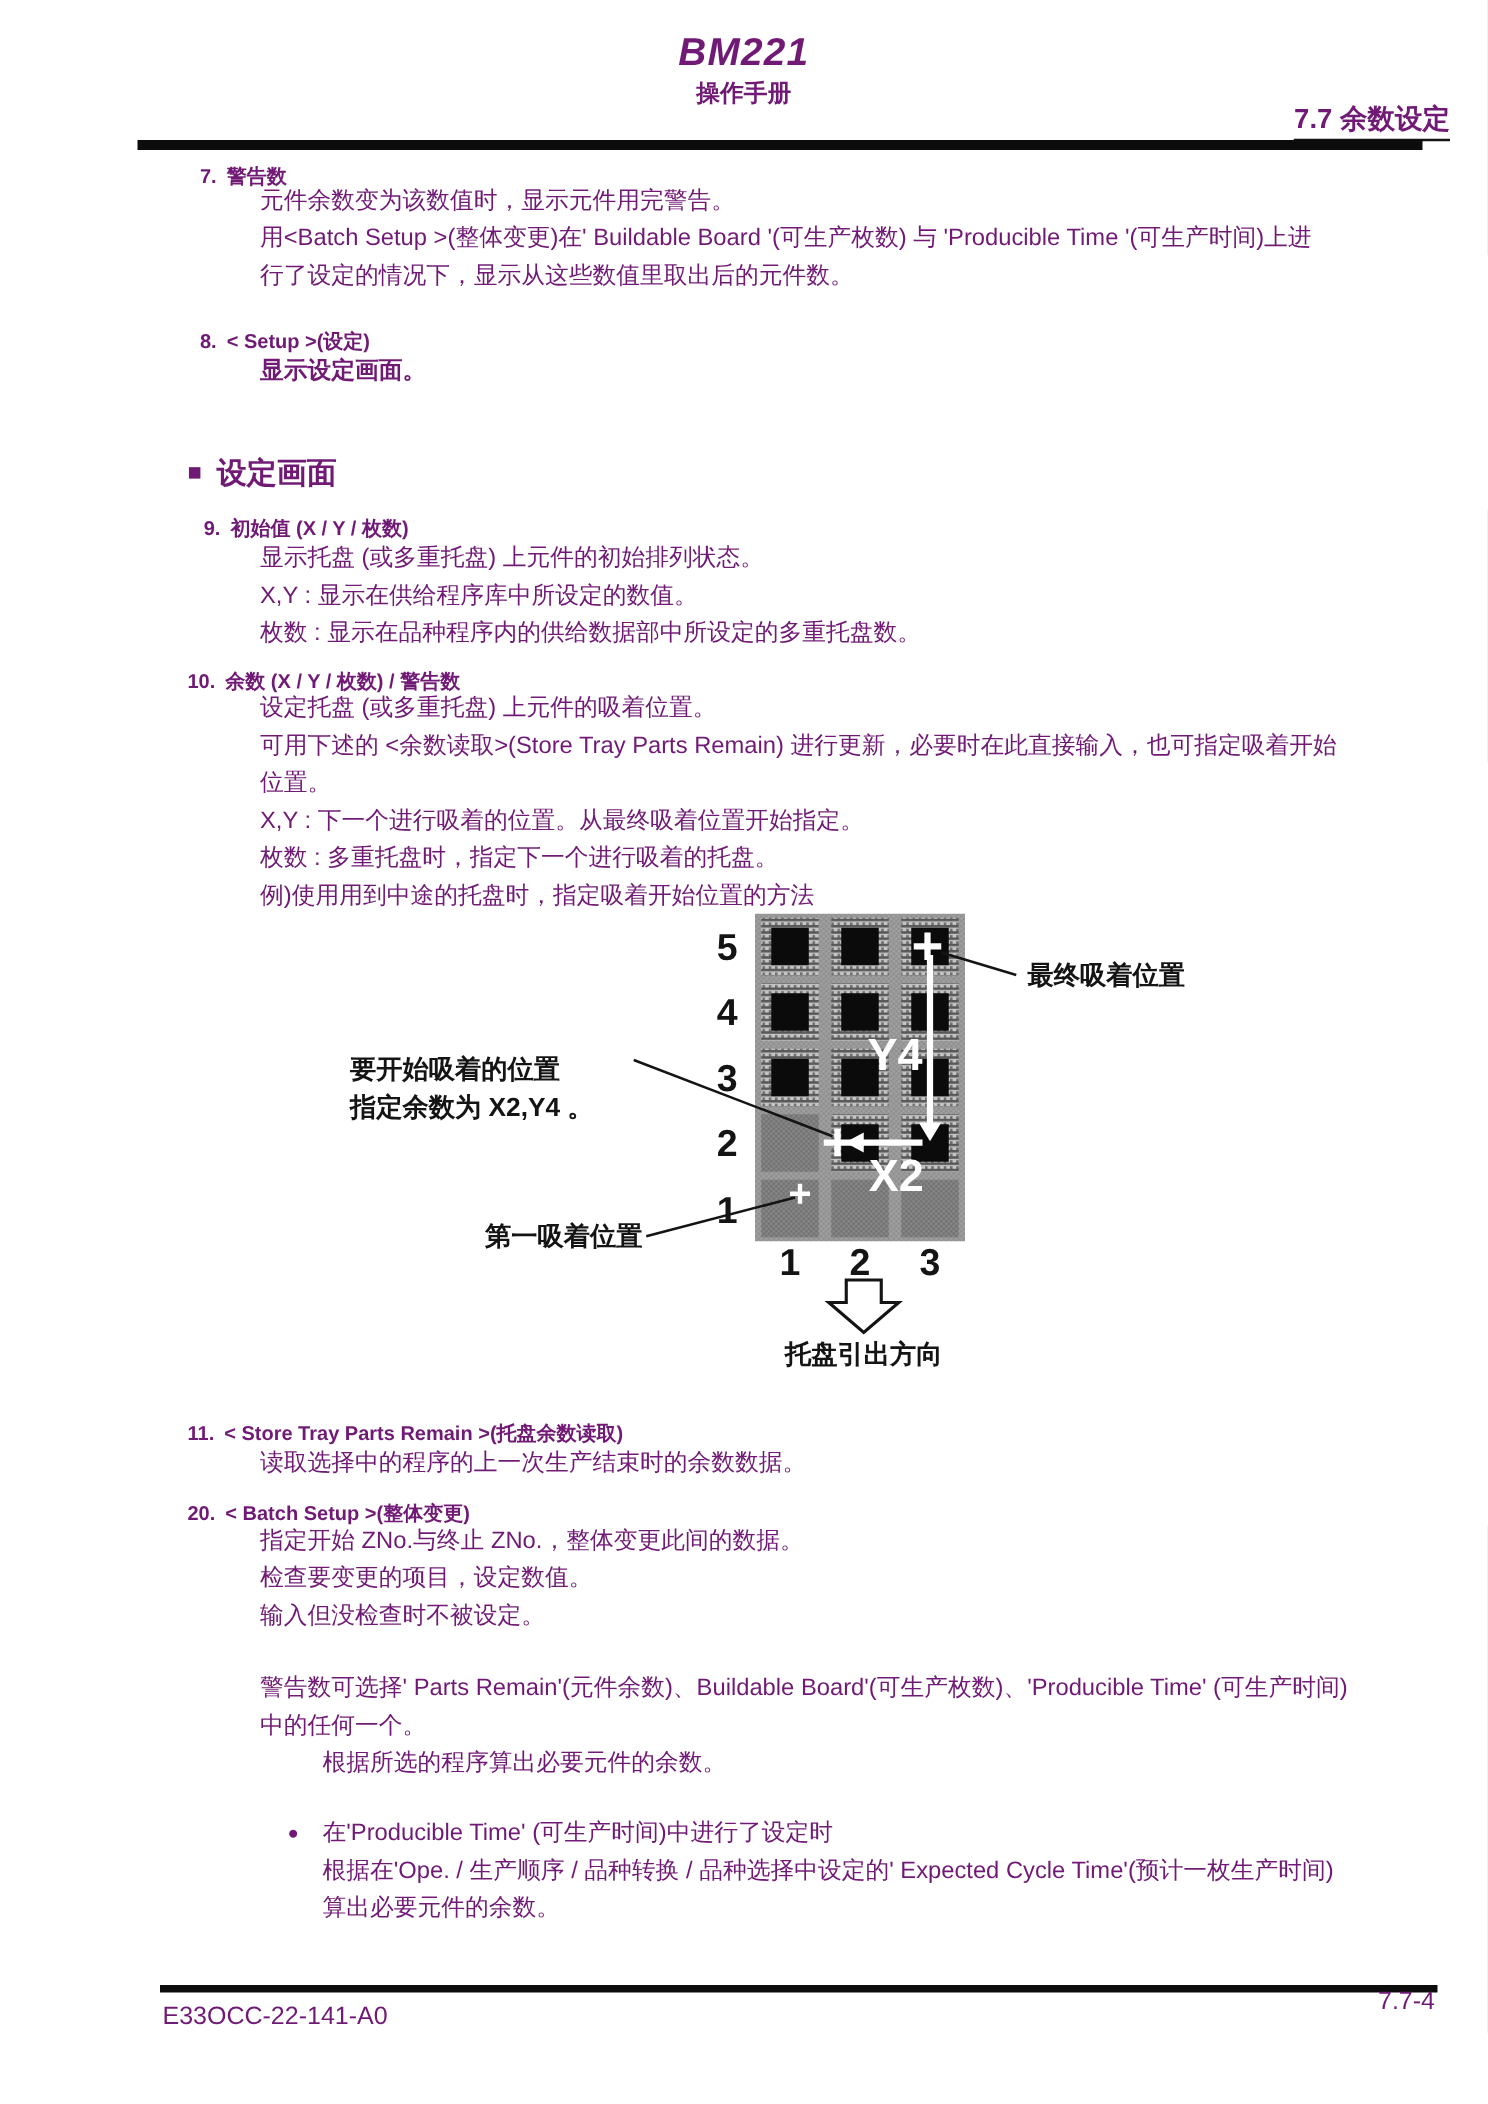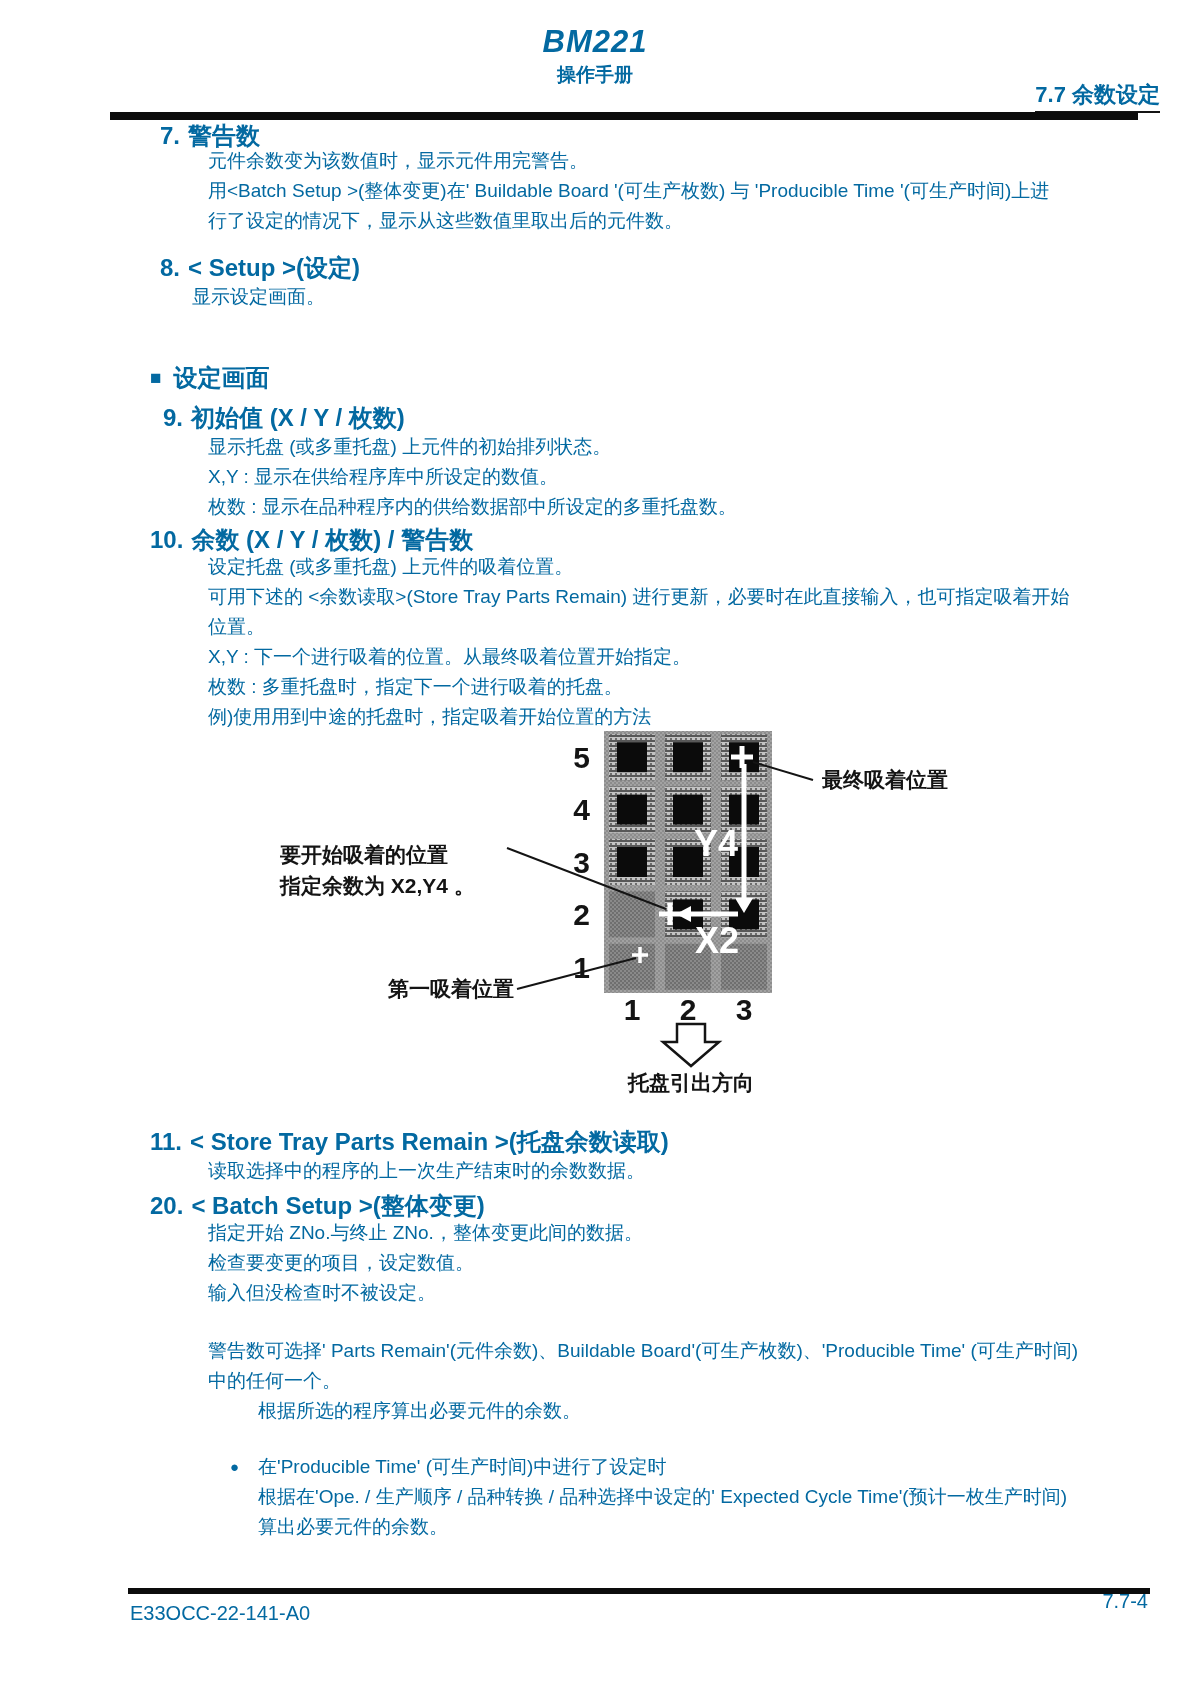--- a/index.html
+++ b/index.html
@@ -1,26 +1,26 @@
 <!DOCTYPE html>
 <html><head>
 <meta charset="utf-8">
 <style>
   html,body{margin:0;padding:0;background:#e8e8e8;}
   .page{
     position:relative;width:1190px;height:1683px;background:#ffffff;
-    font-family:"Liberation Sans",sans-serif;color:#0369a1;overflow:hidden;
+    font-family:"Liberation Sans",sans-serif;color:#701a75;overflow:hidden;
     margin:0 auto;
   }
   .abs{position:absolute;white-space:nowrap;}
   .doc-title{font-size:31px;font-weight:bold;font-style:italic;letter-spacing:1px;}
   .doc-subtitle{font-size:19px;font-weight:600;}
   .section-ref{font-size:22px;font-weight:600;border-bottom:2px solid #141414;padding-bottom:4px;}
   .head-rule{position:absolute;background:#0c0c0c;}
-  .item-head{font-size:24px;font-weight:bold;}
+  .item-head{font-size:16px;font-weight:bold;margin-top:11px;}
   .item-num{display:inline-block;margin-right:8px;}
   .body-line{font-size:19px;line-height:30px;}
   .screen-head{font-size:24px;font-weight:bold;}
   .sq{font-size:19px;margin-right:12px;position:relative;top:-2px;}
   .bullet-line .dot{display:inline-block;width:28px;font-size:15px;vertical-align:1px;}
   .foot-rule{position:absolute;background:#0c0c0c;}
   .footer-text{font-size:20px;}
   svg text{font-family:"Liberation Sans",sans-serif;}
   .grid-num{font-size:30px;font-weight:bold;fill:#141414;}
   .big-white{font-size:36px;font-weight:bold;fill:#ffffff;}
@@ -43,21 +43,21 @@
   </div>
   <div class="abs" style="top:146px;left:208px;">
     <div class="body-line">元件余数变为该数值时，显示元件用完警告。</div>
     <div class="body-line">用&lt;Batch Setup &gt;(整体变更)在' Buildable Board '(可生产枚数) 与 'Producible Time '(可生产时间)上进</div>
     <div class="body-line">行了设定的情况下，显示从这些数值里取出后的元件数。</div>
   </div>
 
   <div class="abs item-head" style="top:252px;left:160px;">
     <span class="item-num">8.</span><span>&lt; Setup &gt;(设定)</span>
   </div>
-  <div class="abs" style="top:282px;left:192px;">
+  <div class="abs" style="top:282px;left:208px;font-weight:bold;">
     <div class="body-line">显示设定画面。</div>
   </div>
 
   <div class="abs screen-head" style="top:362px;left:150px;">
     <span class="sq">■</span><span>设定画面</span>
   </div>
 
   <div class="abs item-head" style="top:402px;left:163px;">
     <span class="item-num">9.</span><span>初始值 (X / Y / 枚数)</span>
   </div>

